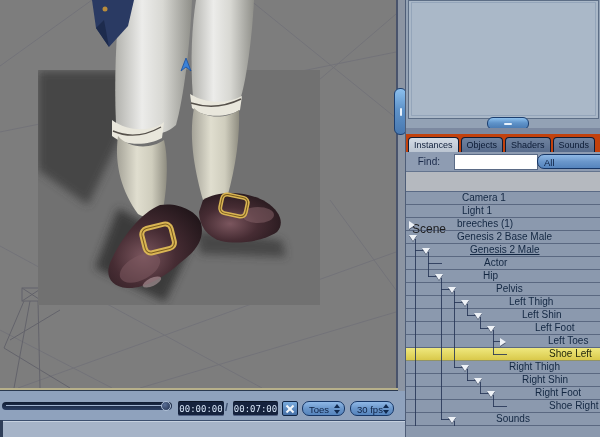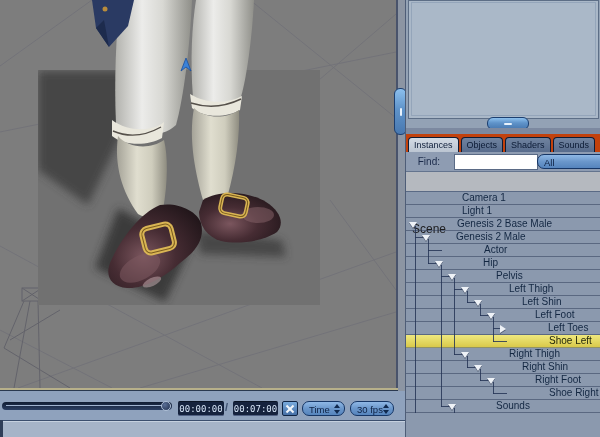--- a/index.html
+++ b/index.html
@@ -237,30 +237,34 @@
     </div>
 
     <div id="scene-tree">
         <div class="tree-row">
           <span class="lbl" style="left: 21px;">Camera 1</span>
         </div>
         <div class="tree-row">
           <span class="lbl" style="left: 21px;">Light 1</span>
         </div>
         <div class="tree-row">
+          <span class="arr col" style="left: 3px;"></span>
+          <span class="lbl" style="left: 16px;">breeches (1)</span>
+        </div>
+        <div class="tree-row">
           <span class="arr exp" style="left: 3px;"></span>
           <div class="tail" style="left: 9px;"></div>
           <span class="lbl" style="left: 16px;">Genesis 2 Base Male</span>
         </div>
         <div class="tree-row">
           <div class="guide" style="left: 9px; height: 13px;"></div>
           <div class="hline" style="left: 9px; width: 10px;"></div>
           <span class="arr exp" style="left: 16px;"></span>
           <div class="tail" style="left: 22px;"></div>
-          <span class="lbl" style="left: 15px;">Genesis 2 Male</span>
+          <span class="lbl" style="left: 29px; text-decoration: underline;">Genesis 2 Male</span>
         </div>
         <div class="tree-row">
           <div class="guide" style="left: 9px;"></div>
           <div class="guide" style="left: 22px; height: 13px;"></div>
           <div class="hline" style="left: 22px; width: 14px;"></div>
           <span class="lbl" style="left: 43px;">Actor</span>
         </div>
         <div class="tree-row">
           <div class="guide" style="left: 9px;"></div>
           <div class="guide" style="left: 22px; height: 7px;"></div>
@@ -374,21 +378,21 @@
       </div>
     <div id="knob"></div>
     <div id="tc-cur" class="tcode">00:00:00</div>
     <span id="tc-sep">/</span>
     <div id="tc-end" class="tcode">00:07:00</div>
     <div id="xbtn">
         <i class="b1"></i>
         <i class="b2"></i>
       </div>
     <div id="pop-time" class="popup">
-      <span>Time</span>
+      <span>Toes</span>
       <span class="arrows">
           <i class="up"></i>
           <i class="dn"></i>
         </span>
     </div>
     <div id="pop-fps" class="popup">
       <span>30 fps</span>
       <span class="arrows">
           <i class="up"></i>
           <i class="dn"></i>

